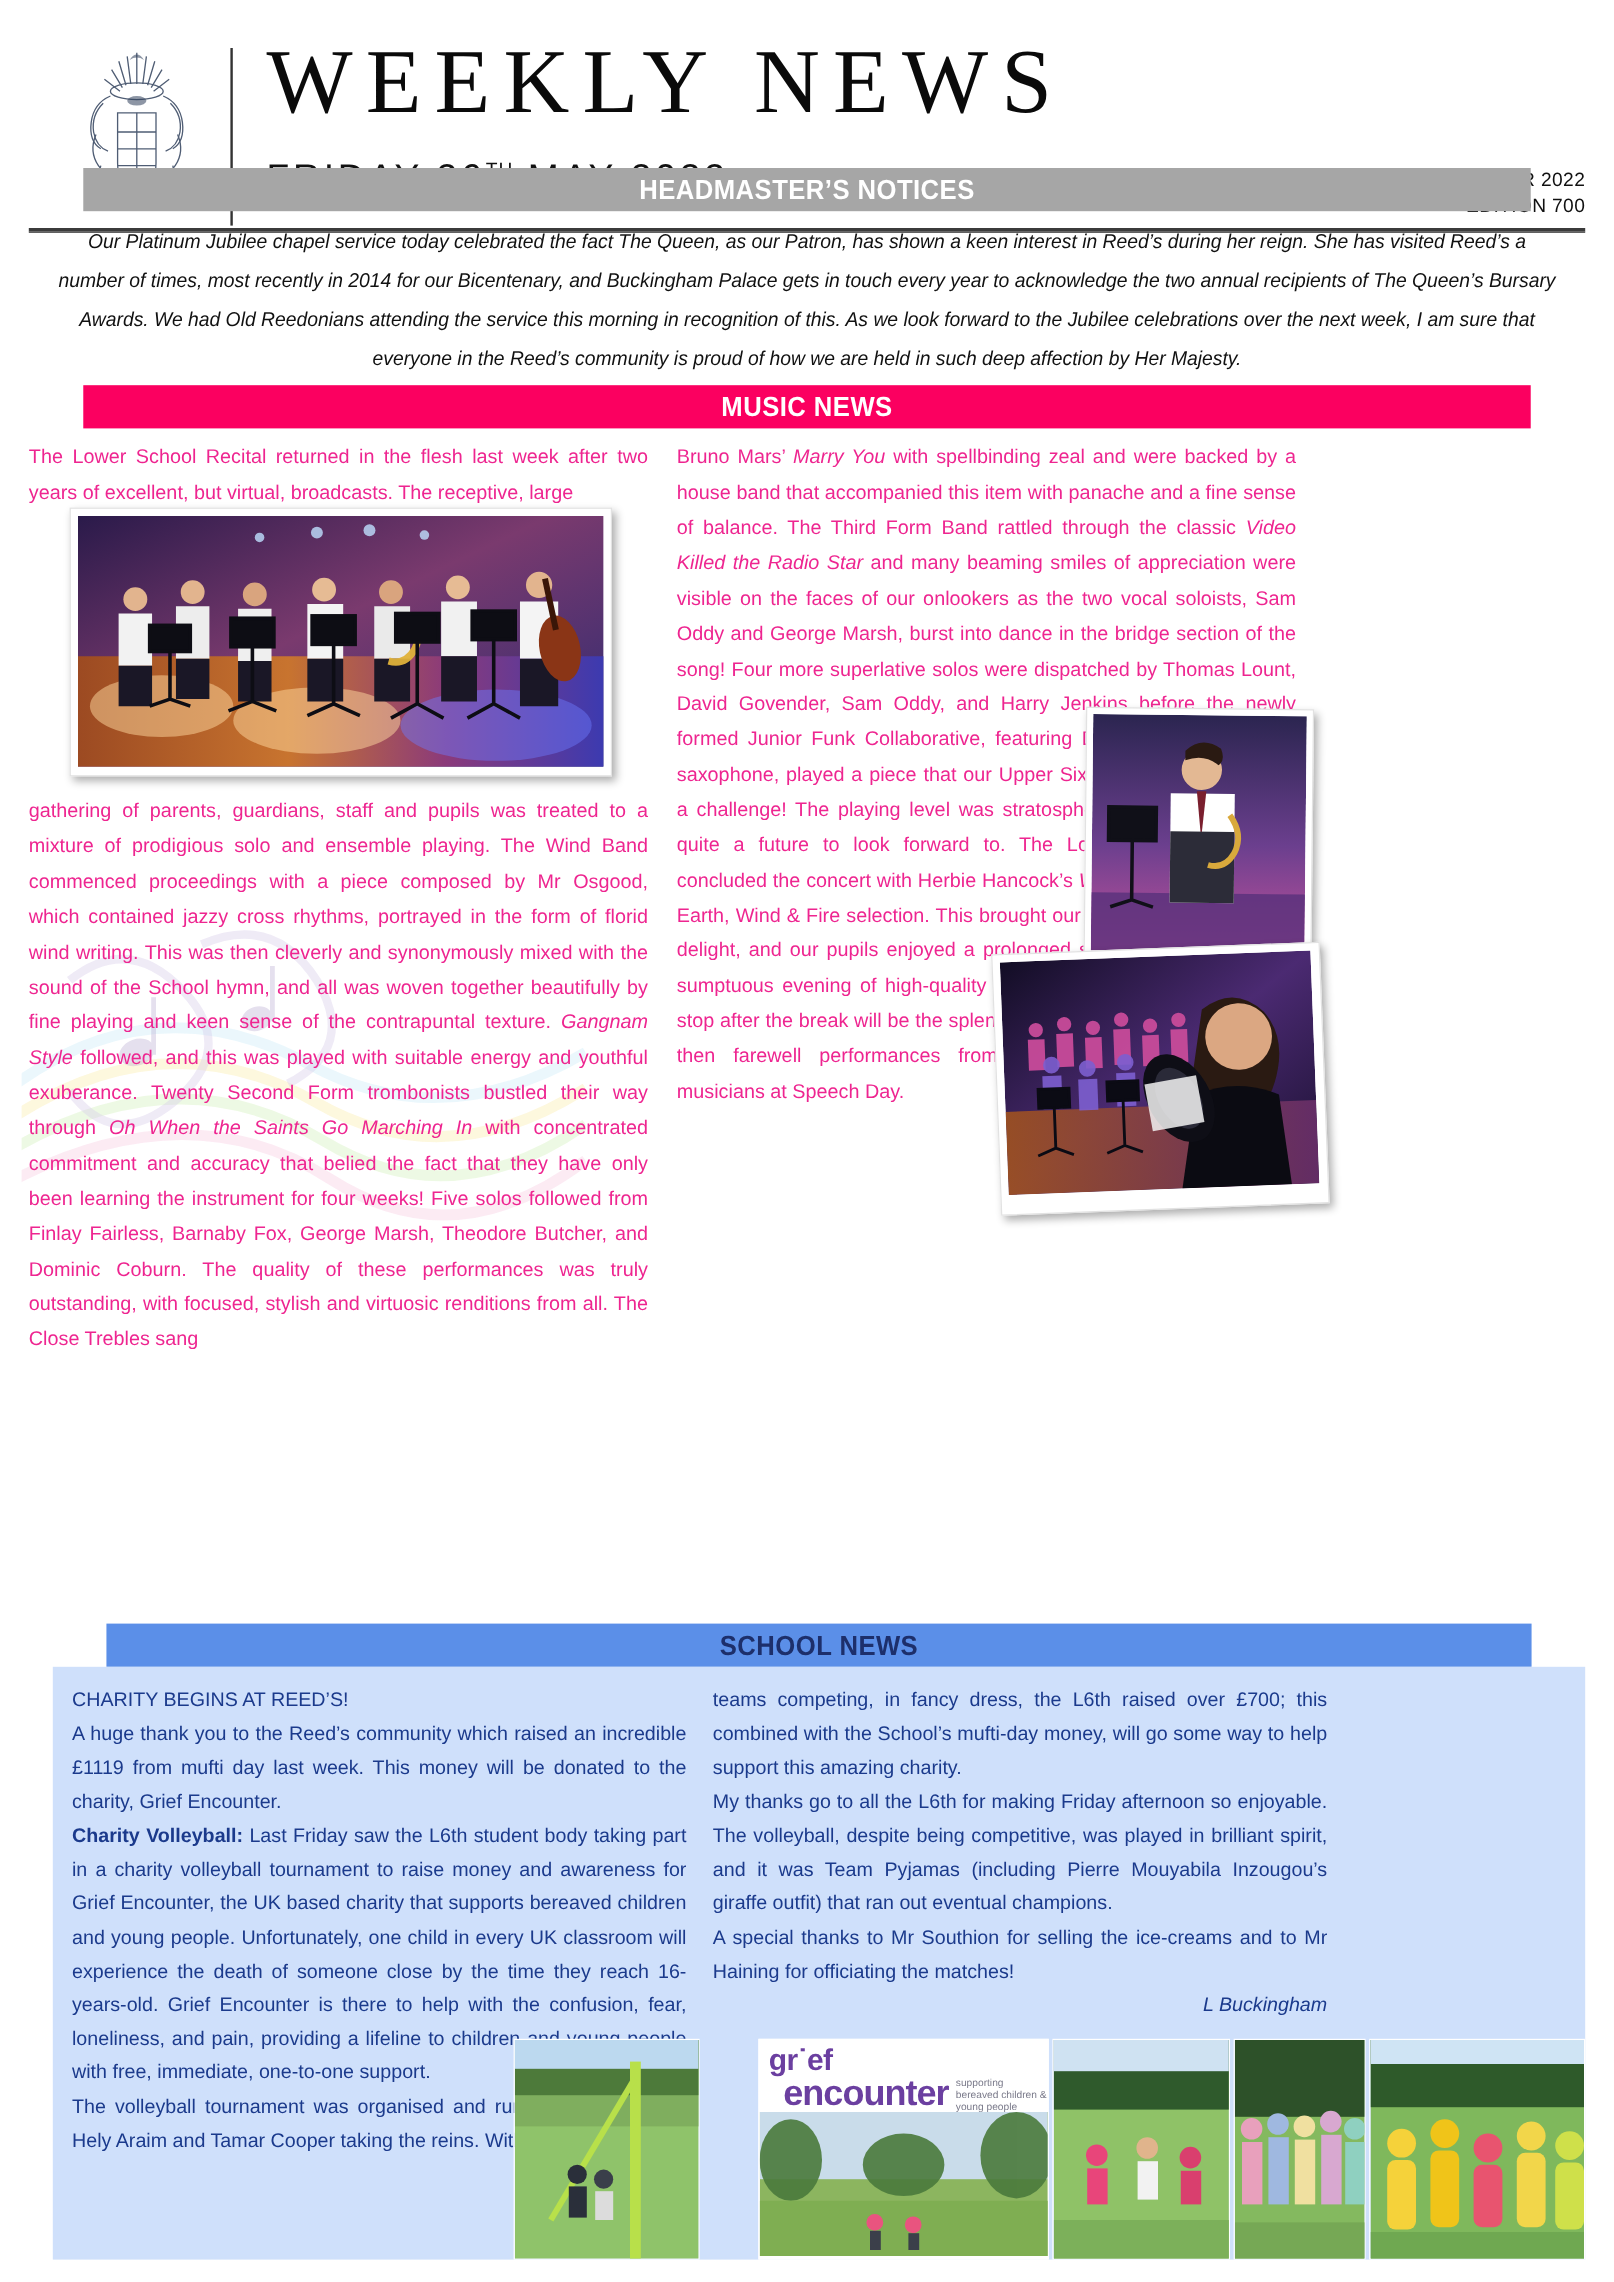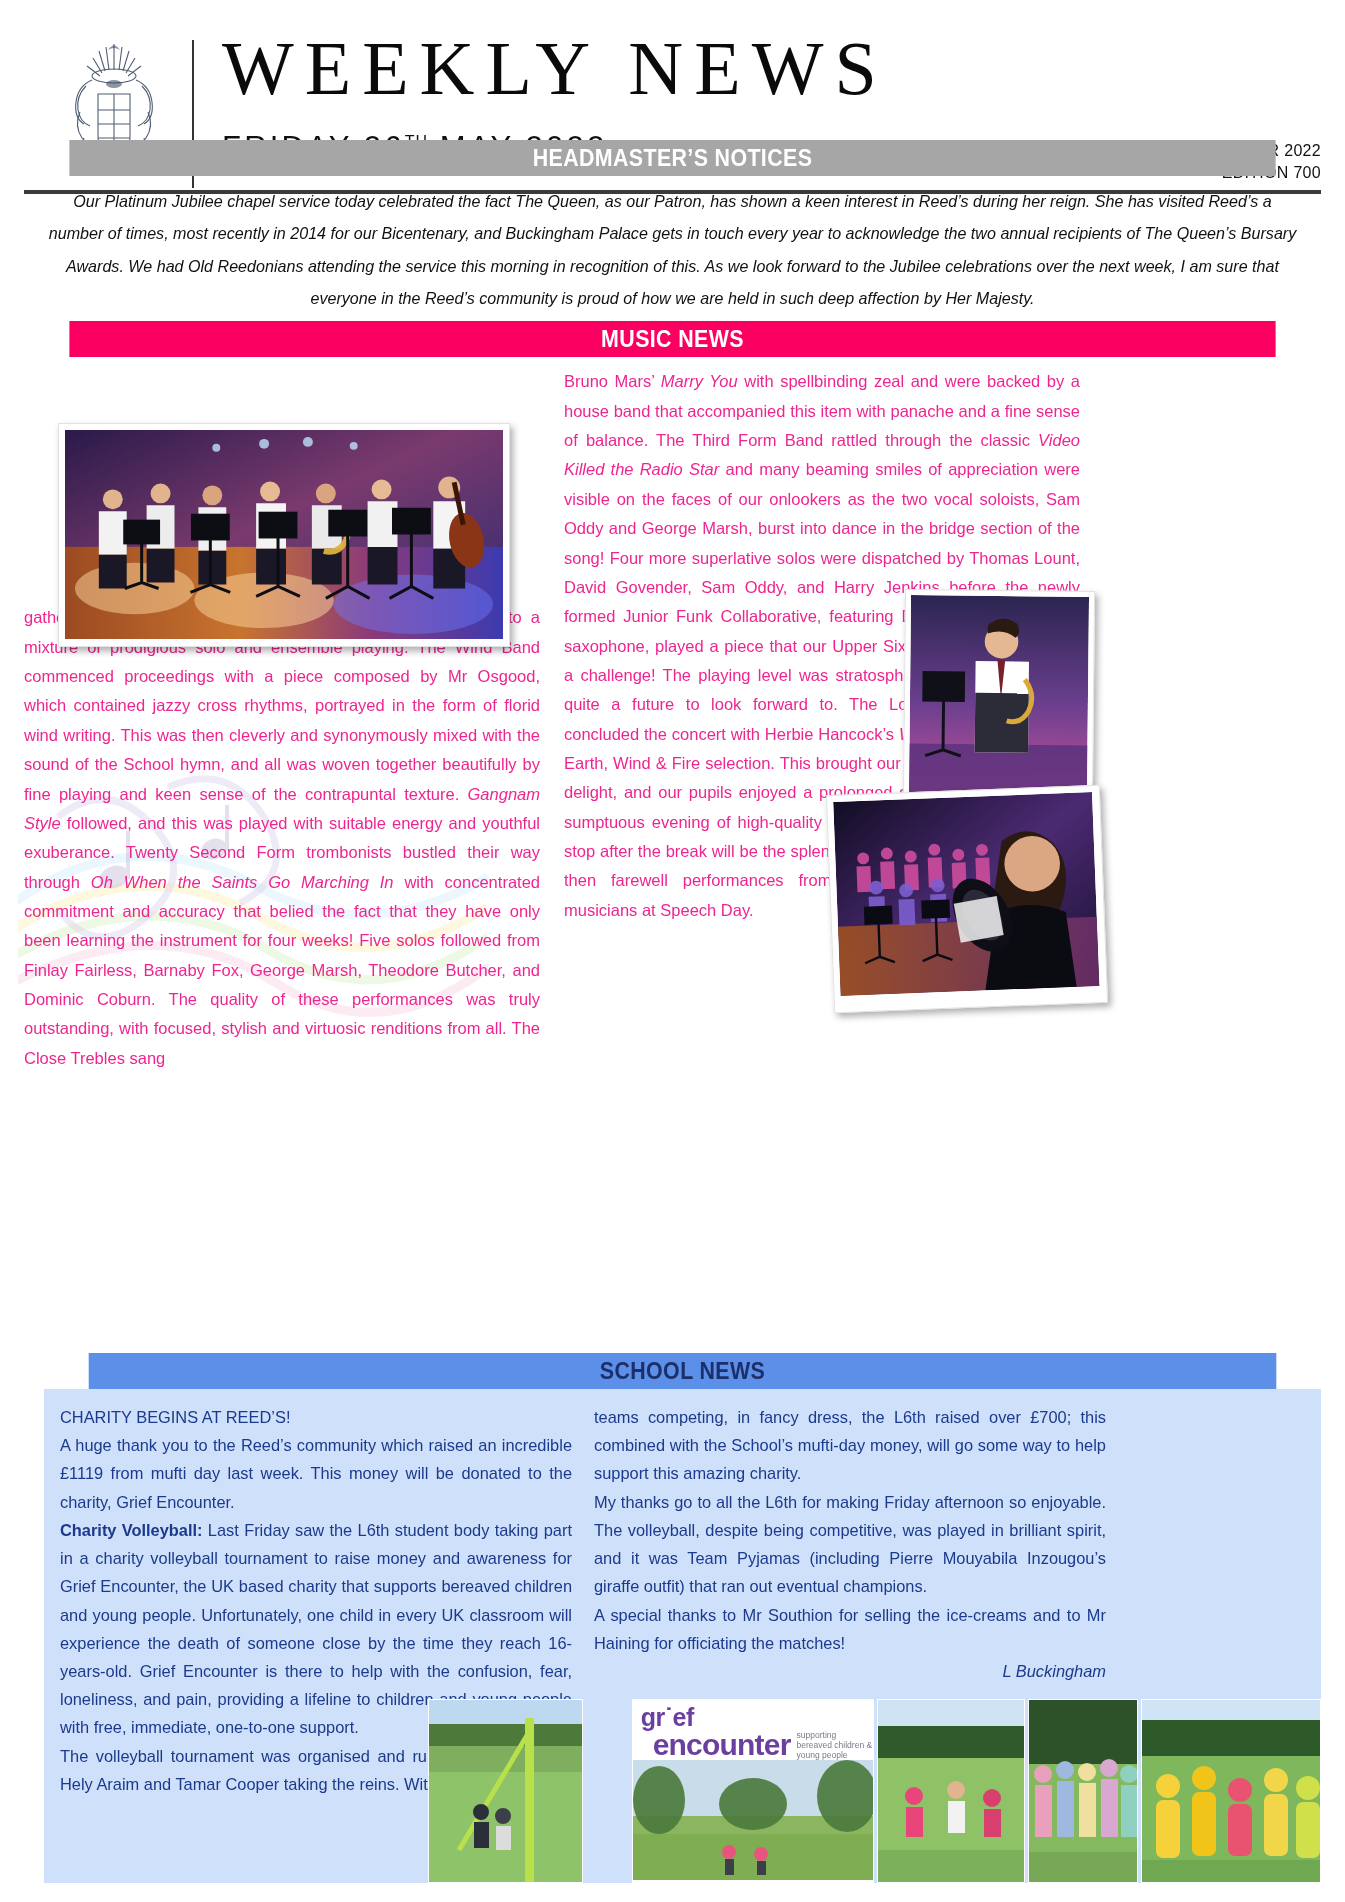--- a/index.html
+++ b/index.html
@@ -193,20 +193,21 @@
       </g>
       <g fill="#7b5fa8" opacity=".35">
         <ellipse cx="96" cy="120" rx="15" ry="11" transform="rotate(-20 96 120)"></ellipse>
         <rect x="108" y="74" width="4" height="48"></rect>
         <ellipse cx="196" cy="92" rx="13" ry="10" transform="rotate(-20 196 92)"></ellipse>
         <rect x="207" y="48" width="4" height="46"></rect>
       </g>
     </svg>
 
     <div class="music-col">
+      <p>The Lower School Recital returned in the flesh last week after two years of excellent, but virtual, broadcasts. The receptive, large</p>
 
       <div class="photo photo-recital">
         <svg class="ph-inner" viewBox="0 0 440 211" preserveAspectRatio="none">
           <defs>
             <linearGradient id="stageG" x1="0" y1="0" x2="1" y2="1">
               <stop offset="0" stop-color="#2a1a4a"></stop>
                 <stop offset=".45" stop-color="#7a3a6e"></stop>
               <stop offset="1" stop-color="#2b2a72"></stop>
             </linearGradient>
             <linearGradient id="floorG" x1="0" y1="0" x2="1" y2="0">

